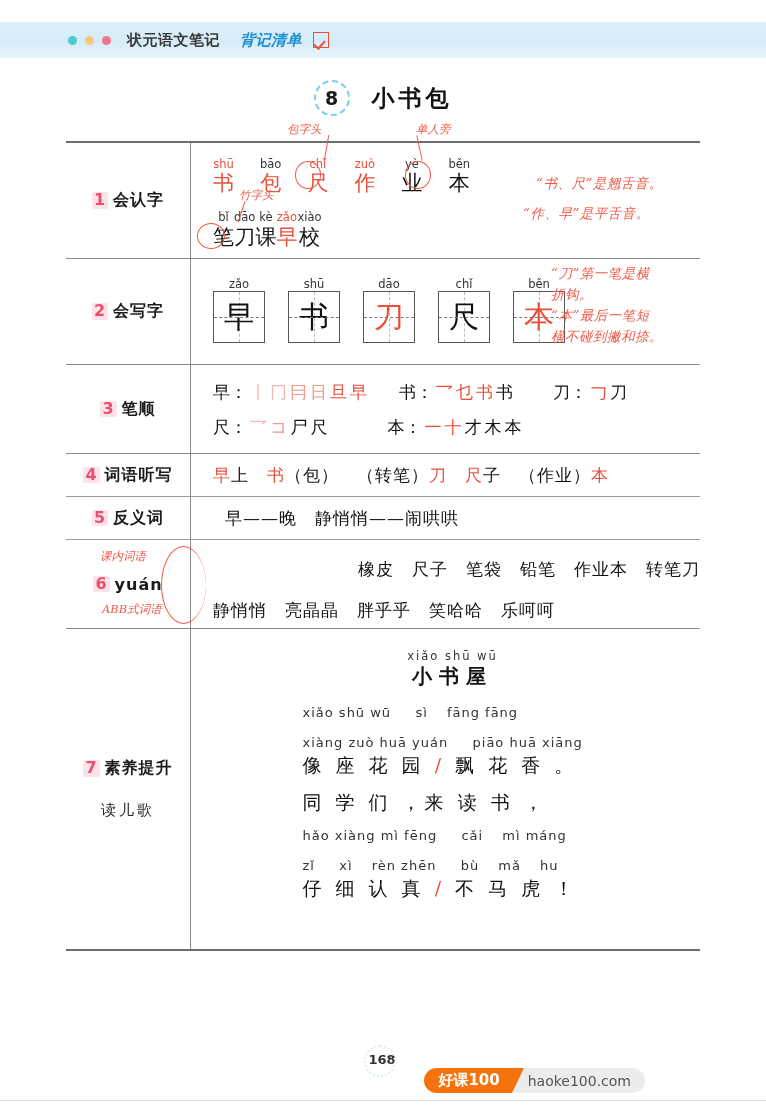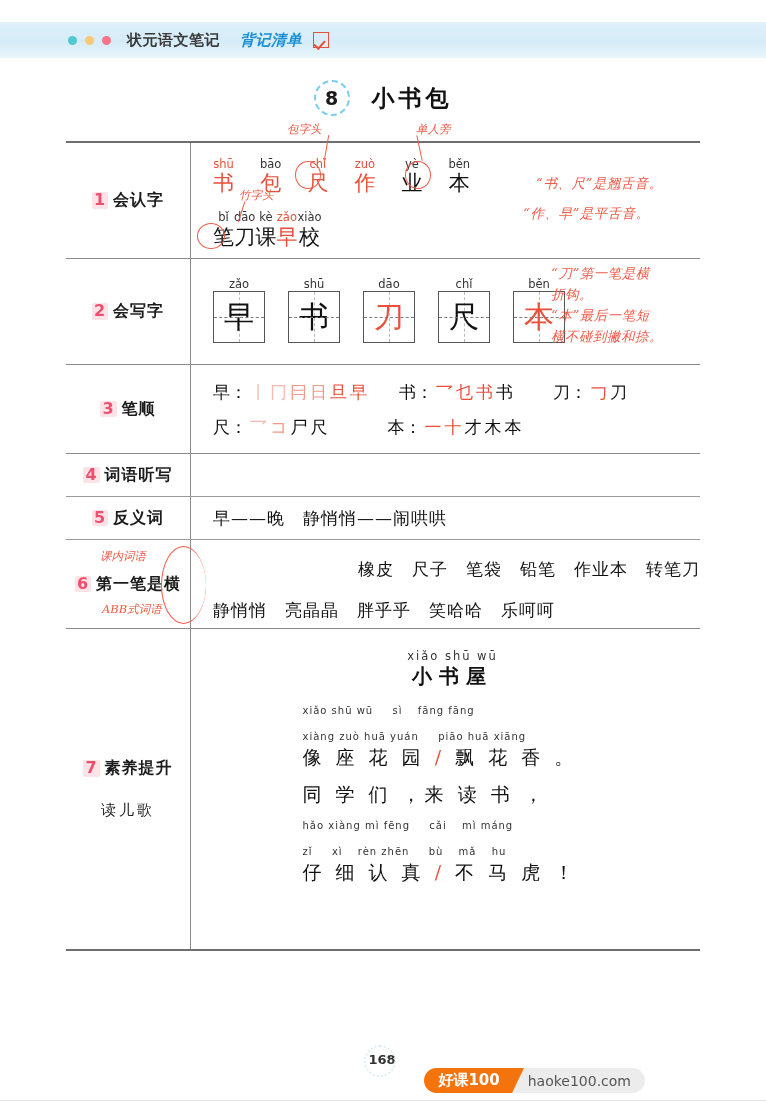--- a/index.html
+++ b/index.html
@@ -159,21 +159,21 @@
   .poem-title-py{
     font-size:11.5px;color:#333;letter-spacing:2px;
     font-family:"DejaVu Sans","Liberation Sans",sans-serif;
   }
   .poem-title{
     font-size:20px;font-weight:bold;color:#111;letter-spacing:7px;margin-bottom:14px;
     font-family:"DejaVu Sans","Liberation Sans",sans-serif;
   }
   .pline{margin-bottom:11px;width:300px;}
   .pline-py{
-    font-size:10px;color:#333;letter-spacing:1px;margin-bottom:1px;
+    font-size:13px;color:#333;letter-spacing:1px;margin-bottom:1px;
     font-family:"DejaVu Sans","Liberation Sans",sans-serif;
   }
   .pline-hz{
     font-size:19px;color:#111;letter-spacing:4px;
     font-family:"DejaVu Serif","Liberation Serif",serif;
   }
   .pline-hz .slash{color:#e8503a;}
 
   
   .pagenum{
@@ -401,39 +401,44 @@
       </div>
     </div>
 
     <div class="trow" style="height:42px;">
       <div class="lcell">
         <div class="rowlabel">
           <span class="rownum">4</span>
           <span>词语听写</span>
         </div>
       </div>
+      <div class="rcell" style="display:flex;align-items:center;">
+        <div class="txtline" style="margin-left:8px;">
+          <span class="r">早</span><span>上</span><span>　</span><span class="r">书</span><span>（包）</span><span>　</span><span>（转笔）</span><span class="r">刀</span><span>　</span><span class="r">尺</span><span>子</span><span>　</span><span>（作业）</span><span class="r">本</span>
+        </div>
+      </div>
     </div>
 
     <div class="trow thin" style="height:42px;">
       <div class="lcell">
         <div class="rowlabel">
           <span class="rownum">5</span>
           <span>反义词</span>
         </div>
       </div>
       <div class="rcell" style="display:flex;align-items:center;">
-        <div class="txtline" style="margin-left:8px;">早——晚　静悄悄——闹哄哄</div>
+        <div class="txtline" style="margin-left:20px;">早——晚　静悄悄——闹哄哄</div>
       </div>
     </div>
 
     <div class="trow thin" style="height:88px;">
       <div class="lcell">
         <div class="rowlabel">
           <span class="rownum">6</span>
-          <span>第一笔是横</span>
+          <span>yuán</span>
         </div>
         <span class="anno" style="left:34px;top:9px;">课内词语</span>
         <span class="anno" style="left:36px;top:62px;">ABB式词语</span>
         <span class="circ" style="left:95px;top:6px;width:44px;height:76px;border-right:none;border-radius:50%;"></span>
       </div>
       <div class="rcell">
         <div class="txtline" style="margin:12px 0 0 8px;text-align:right;">橡皮　尺子　笔袋　铅笔　作业本　转笔刀</div>
         <div class="txtline" style="margin:18px 0 0 8px;">静悄悄　亮晶晶　胖乎乎　笑哈哈　乐呵呵</div>
       </div>
     </div>

